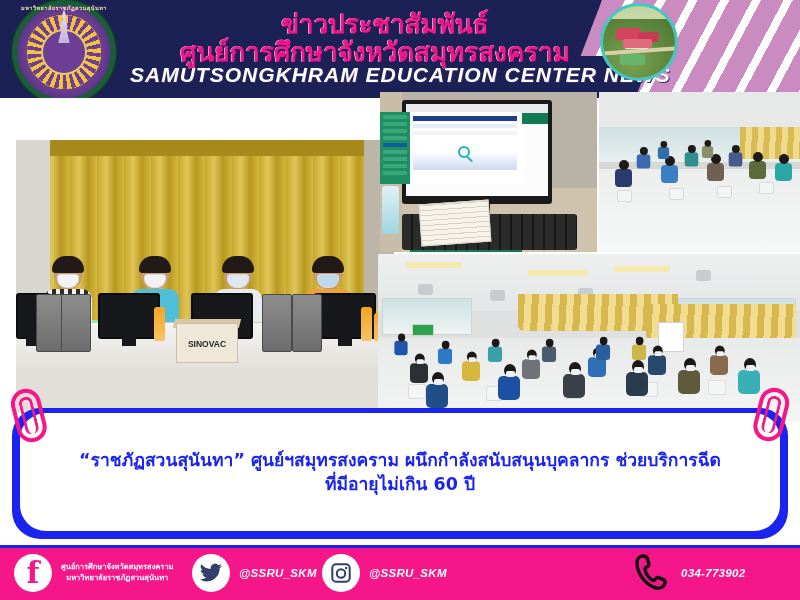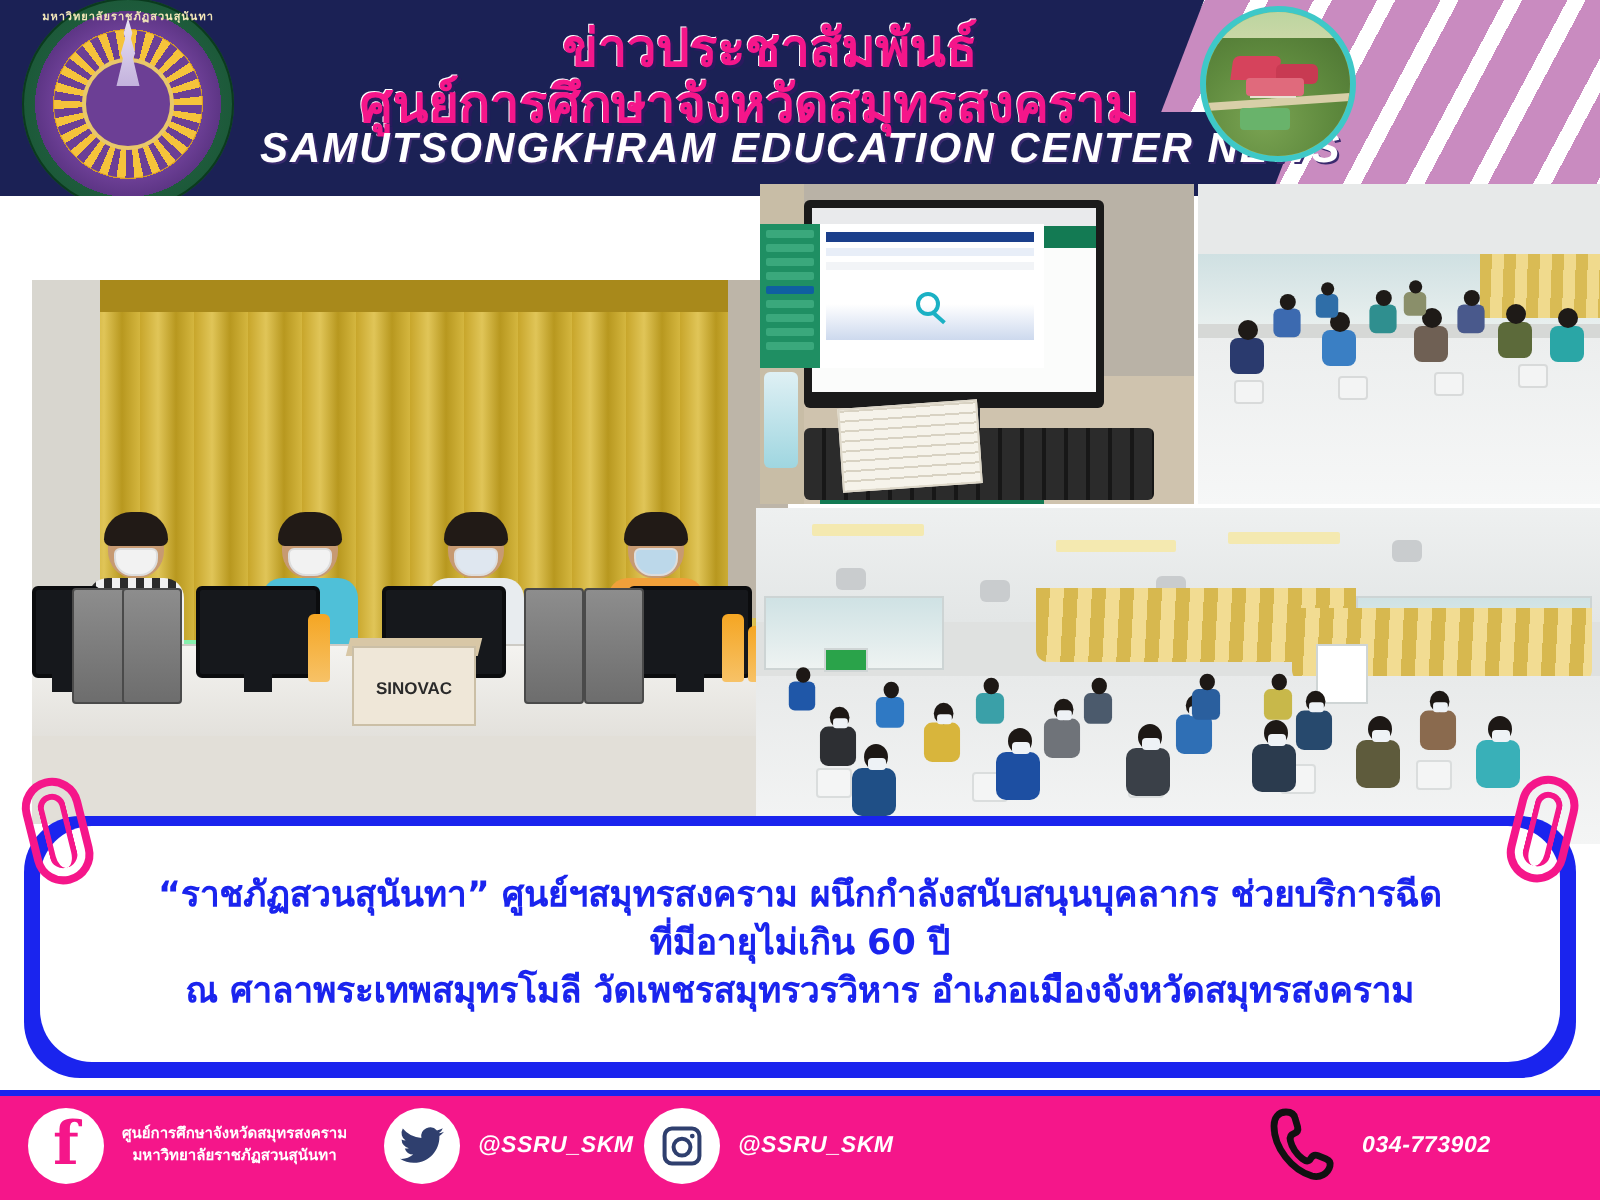--- a/index.html
+++ b/index.html
@@ -579,21 +579,20 @@
           <div class="b" style="background:#1f57a8"></div>
           <div class="h"></div>
         </div>
     </div>
   </div>
 
   <div class="caption-blue"></div>
   <div class="caption-white">
     <div class="cap-line">“ราชภัฏสวนสุนันทา” ศูนย์ฯสมุทรสงคราม ผนึกกำลังสนับสนุนบุคลากร ช่วยบริการฉีด</div>
     <div class="cap-line l3">ที่มีอายุไม่เกิน 60 ปี</div>
-    <div class="cap-line">ณ ศาลาพระเทพสมุทรโมลี วัดเพชรสมุทรวรวิหาร อำเภอเมืองจังหวัดสมุทรสงคราม</div>
   </div>
 
   <div class="clip clip-l">
     <div class="outer"></div>
       <div class="inner"></div>
   </div>
   <div class="clip clip-r">
     <div class="outer"></div>
       <div class="inner"></div>
   </div>

